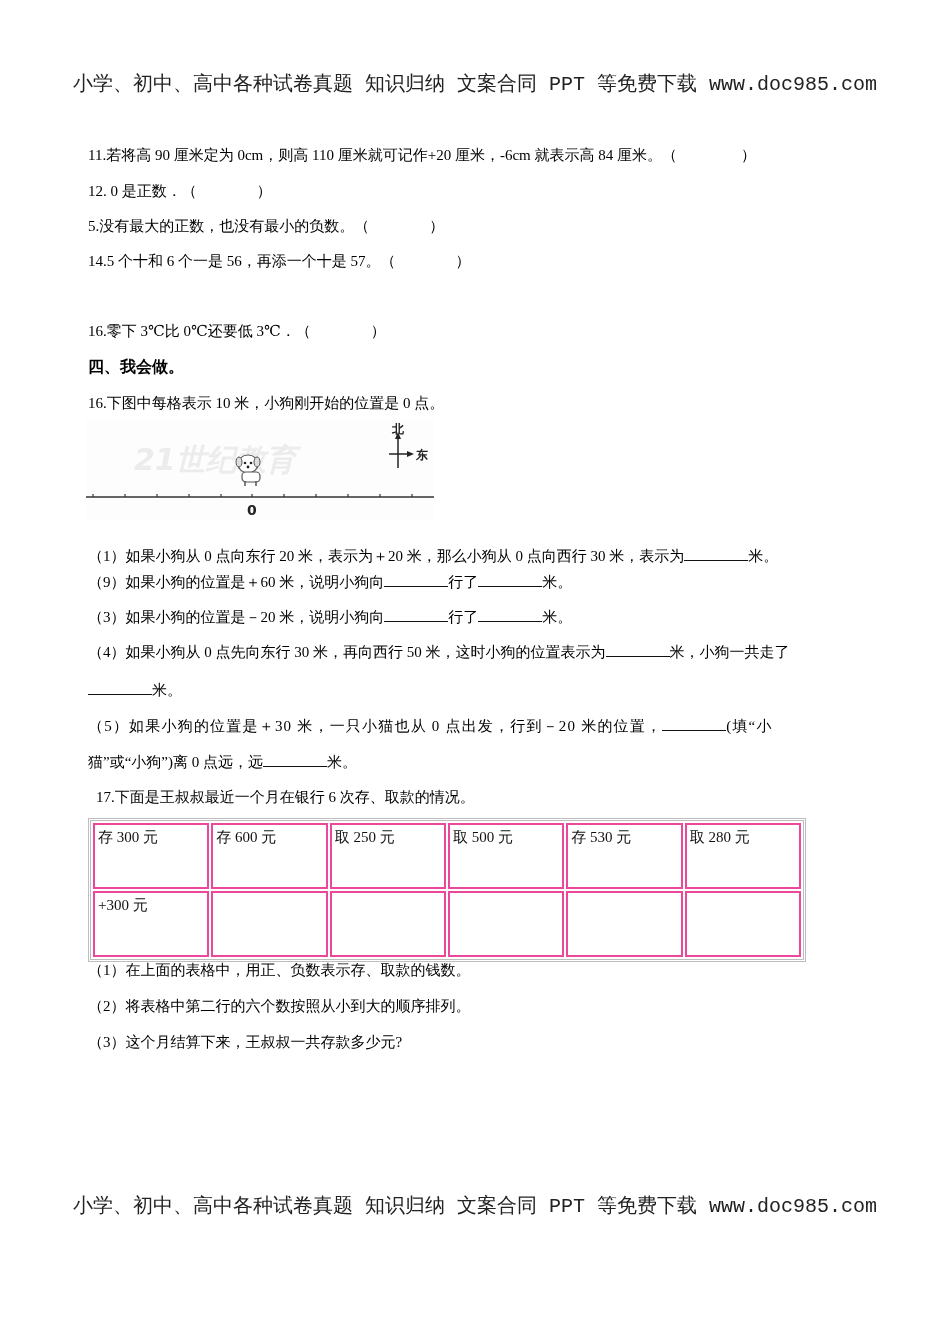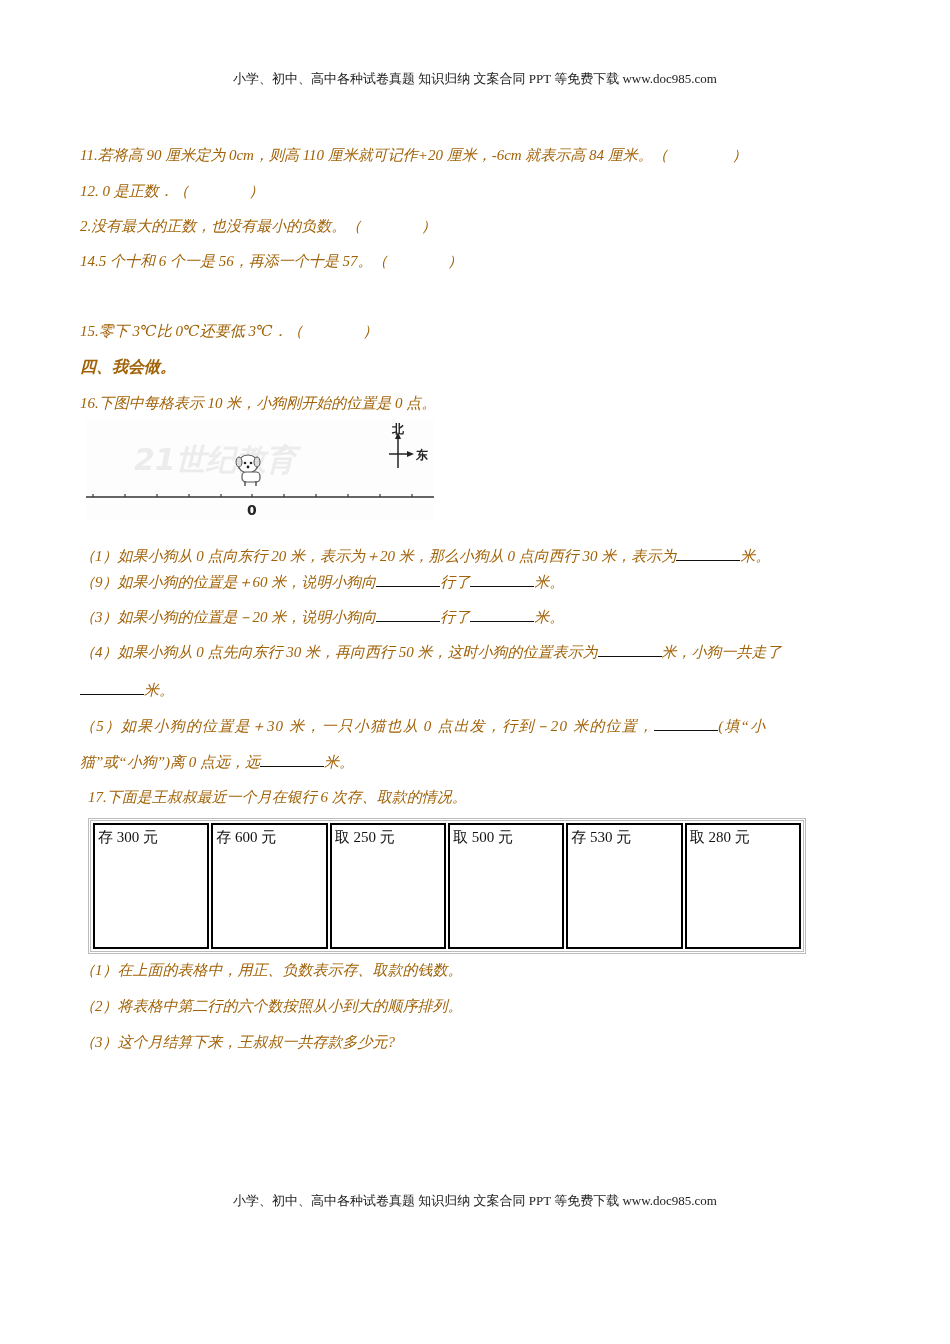--- a/index.html
+++ b/index.html
@@ -3,64 +3,64 @@
 <meta charset="utf-8">
 <style>
   html, body { margin: 0; padding: 0; background: #ffffff; }
   body {
     width: 950px; height: 1344px; position: relative; overflow: hidden;
     font-family: "Liberation Serif", "DejaVu Serif", serif;
     color: #111;
   }
   .hdr, .ftr {
     position: absolute; left: 0; width: 950px; text-align: center;
-    font-size: 13px; color: #222;
+    font-size: 20px; color: #222; font-family: Liberation Mono, monospace;
   }
   .hdr { top: 70px; }
   .ftr { top: 1192px; }
   .line {
-    position: absolute; left: 80px; font-size: 15px; white-space: nowrap; color: #a16207; font-style: italic;
+    position: absolute; left: 88px; font-size: 15px; white-space: nowrap; color: #000000;
   }
   .paren { display: inline-block; width: 60px; }
   .paren.wide { width: 64px; }
   .heading { font-family: "DejaVu Sans", "Liberation Sans", sans-serif; font-weight: bold; font-size: 16px; text-align: right; }
   .blank { display: inline-block; width: 64px; border-bottom: 1px solid #111; height: 14px; vertical-align: baseline; }
   .diagram {
     position: absolute; left: 86px; top: 420px; width: 348px; height: 100px; background: #fdfdfd;
   }
   .wm { position: absolute; color: #ececec; font-family: "DejaVu Sans", sans-serif; font-weight: bold; font-style: italic; }
   table.bank {
     position: absolute; left: 88px; top: 818px; width: 718px; height: 136px;
     border-collapse: separate; border-spacing: 2px;
     border: 3px double #bdbdbd; table-layout: fixed;
   }
   table.bank td {
-    border: 2px solid #000000; vertical-align: top; padding: 3px 3px;
+    border: 2px solid #ec4899; vertical-align: top; padding: 3px 3px;
     font-size: 15px; height: 56px; color: #111;
   }
 </style>
 </head>
 <body>
 
 <div class="hdr">小学、初中、高中各种试卷真题 知识归纳 文案合同 PPT 等免费下载   www.doc985.com</div>
 
 <div class="line" style="top:146px;">
   <span>11.若将高 90 厘米定为 0cm，则高 110 厘米就可记作+20 厘米，-6cm 就表示高 84 厘米。（</span><span class="paren wide"></span><span>）</span>
 </div>
 <div class="line" style="top:182px;">
   <span>12. 0 是正数．（</span><span class="paren"></span><span>）</span>
 </div>
 <div class="line" style="top:217px;">
-  <span>2.没有最大的正数，也没有最小的负数。（</span><span class="paren"></span><span>）</span>
+  <span>5.没有最大的正数，也没有最小的负数。（</span><span class="paren"></span><span>）</span>
 </div>
 <div class="line" style="top:252px;">
   <span>14.5 个十和 6 个一是 56，再添一个十是 57。（</span><span class="paren"></span><span>）</span>
 </div>
 <div class="line" style="top:322px;">
-  <span>15.零下 3℃比 0℃还要低 3℃．（</span><span class="paren"></span><span>）</span>
+  <span>16.零下 3℃比 0℃还要低 3℃．（</span><span class="paren"></span><span>）</span>
 </div>
 
 <div class="line heading" style="top:357px;">四、我会做。</div>
 
 <div class="line" style="top:394px;">16.下图中每格表示 10 米，小狗刚开始的位置是 0 点。</div>
 
 <div class="diagram">
   <span class="wm" style="left:2px; top:12px; font-size:44px;">ゝ</span>
   <span class="wm" style="left:48px; top:20px; font-size:30px;">21世纪教育</span>
   <span class="wm" style="left:222px; top:12px; font-size:44px;">ゝ</span>
@@ -132,20 +132,28 @@
 <table class="bank">
   <tbody>
       <tr>
     <td>存 300 元</td>
     <td>存 600 元</td>
     <td>取 250 元</td>
     <td>取 500 元</td>
     <td>存 530 元</td>
     <td>取 280 元</td>
   </tr>
+  <tr>
+    <td>+300 元</td>
+    <td></td>
+    <td></td>
+    <td></td>
+    <td></td>
+    <td></td>
+  </tr>
 </tbody>
   </table>
 
 <div class="line" style="top:961px;">（1）在上面的表格中，用正、负数表示存、取款的钱数。</div>
 <div class="line" style="top:997px;">（2）将表格中第二行的六个数按照从小到大的顺序排列。</div>
 <div class="line" style="top:1033px;">（3）这个月结算下来，王叔叔一共存款多少元?</div>
 
 <div class="ftr">小学、初中、高中各种试卷真题 知识归纳 文案合同 PPT 等免费下载   www.doc985.com</div>
 
 </body></html>

